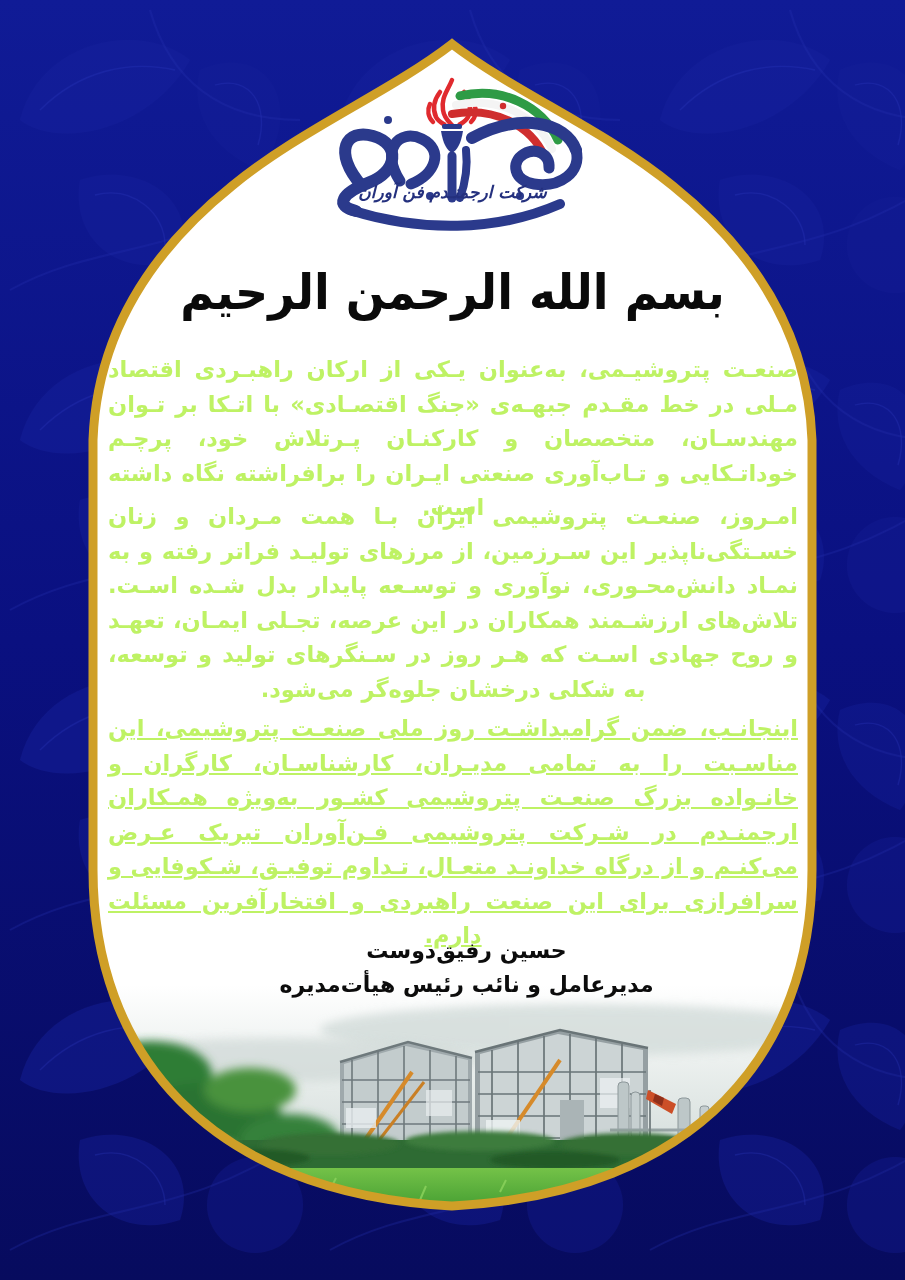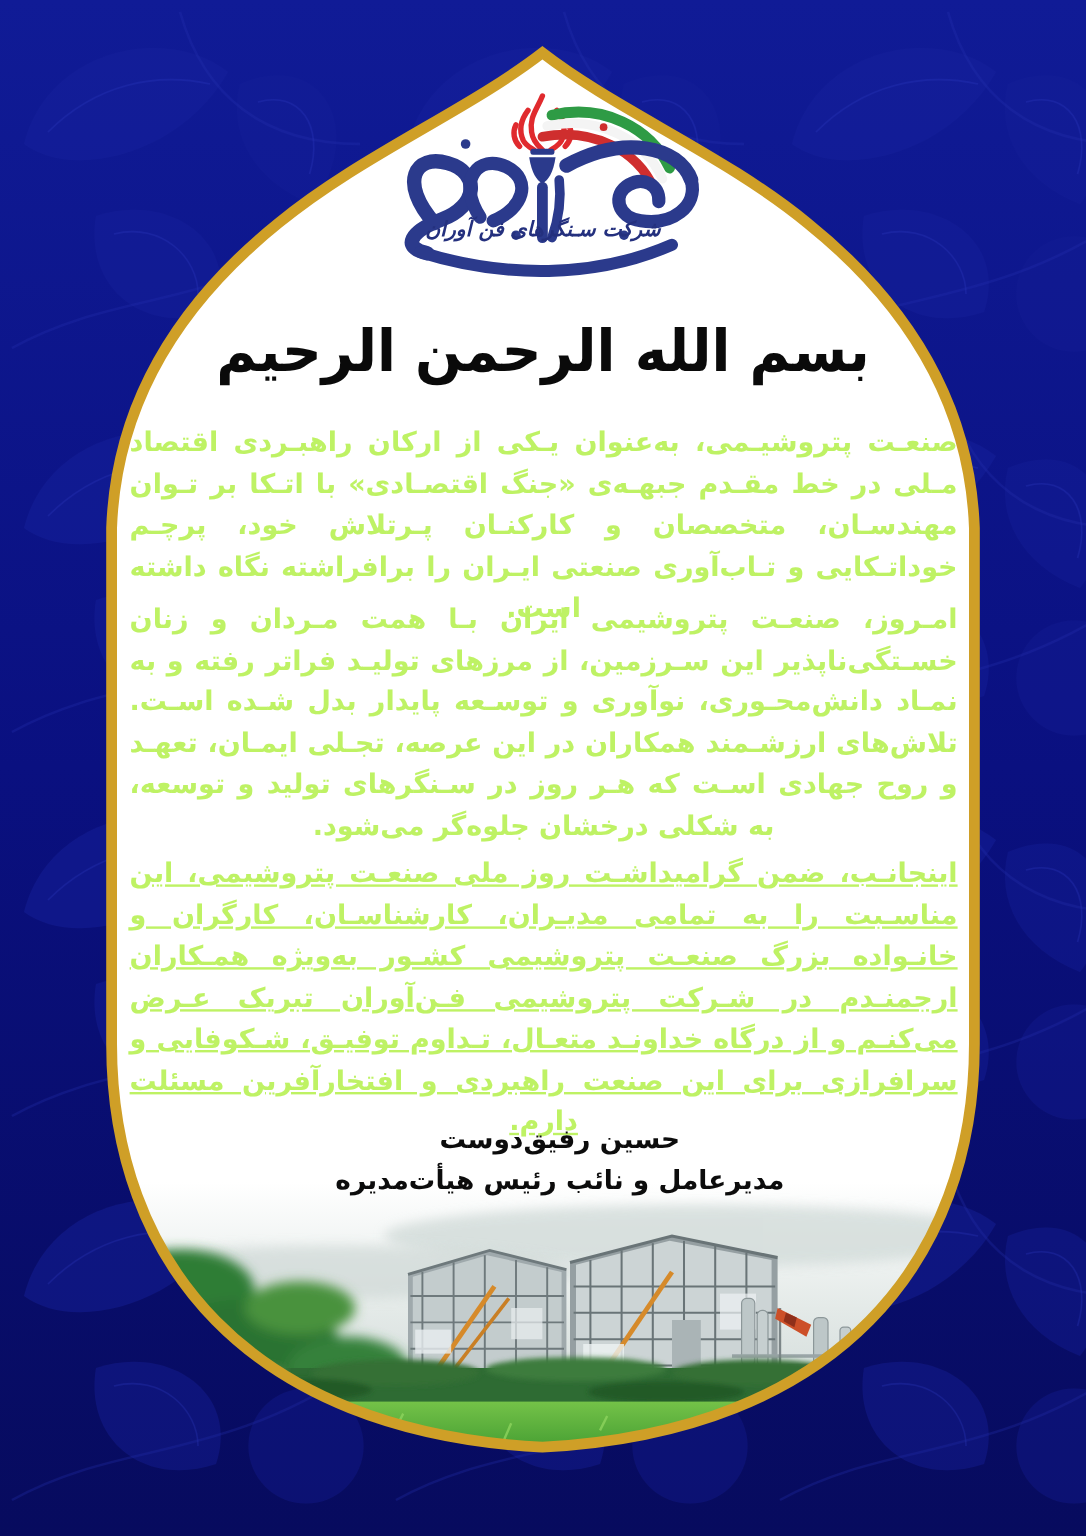--- a/index.html
+++ b/index.html
@@ -238,21 +238,21 @@
         <path d="M 576 150 C 582 172, 560 188, 534 184 C 514 181, 510 162, 524 154 C 536 147, 550 154, 549 168" stroke-width="11"></path>
         <path d="M 350 210 C 420 232, 496 232, 560 204" stroke-width="10"></path>
         <circle cx="388" cy="120" r="4" fill="#2b3a8c" stroke="none"></circle>
         <circle cx="430" cy="196" r="4" fill="#2b3a8c" stroke="none"></circle>
         <circle cx="520" cy="196" r="4" fill="#2b3a8c" stroke="none"></circle>
       </g>
     </g>
   </svg>
 
   <div class="overlay">
-    <div class="logo-caption">شرکت سـنگرهای فن آوران</div>
+    <div class="logo-caption">شرکت ارجمنـدم فن آوران</div>
 
     <div class="bismillah">بسم الله الرحمن الرحیم</div>
 
     <div class="para p1">صنعـت پتروشیـمی، به‌عنوان یـکی از ارکان راهبـردی اقتصاد مـلی در خط مقـدم جبهـه‌ی «جنگ اقتصـادی» با اتـکا بر تـوان مهندسـان، متخصصان و کارکنـان پـرتلاش خود، پرچـم خوداتـکایی و تـاب‌آوری صنعتی ایـران را برافراشته نگاه داشته است.</div>
 
     <div class="para p2">امـروز، صنعـت پتروشیمی ایران بـا همت مـردان و زنان خسـتگی‌ناپذیر این سـرزمین، از مرزهای تولیـد فراتر رفته و به نمـاد دانش‌محـوری، نوآوری و توسـعه پایدار بدل شـده اسـت. تلاش‌های ارزشـمند همکاران در این عرصه، تجـلی ایمـان، تعهـد و روح جهادی اسـت که هـر روز در سـنگرهای تولید و توسعه، به شکلی درخشان جلوه‌گر می‌شود.</div>
 
     <div class="para p3">اینجانـب، ضمن گرامیداشـت روز ملی صنعـت پتروشیمی، این مناسـبت را به تمامی مدیـران، کارشناسـان، کارگران و خانـواده بزرگ صنعـت پتروشیمی کشـور به‌ویژه همـکاران ارجمنـدم در شـرکت پتروشیمی فـن‌آوران تبریک عـرض می‌کنـم و از درگاه خداونـد متعـال، تـداوم توفیـق، شـکوفایی و سرافرازی برای این صنعت راهبردی و افتخارآفرین مسئلت دارم.</div>
 
     <div class="signature">

